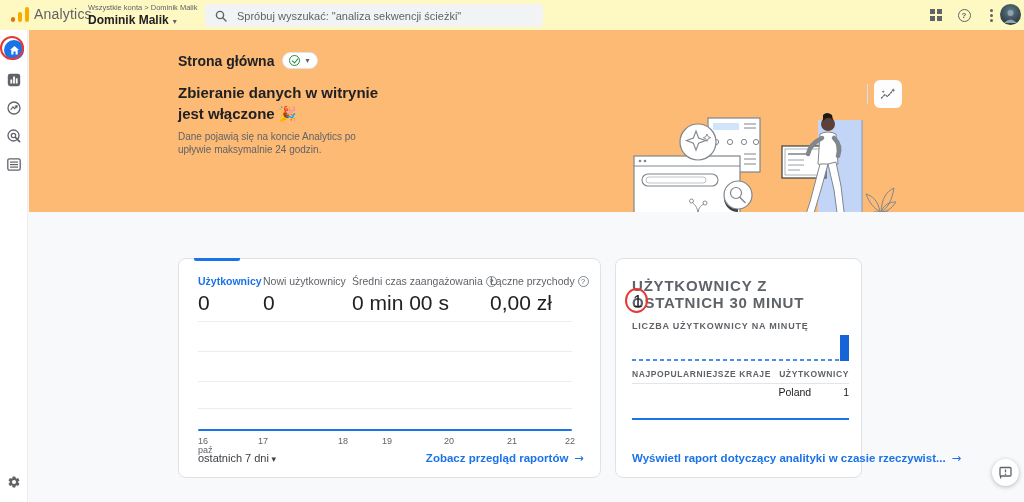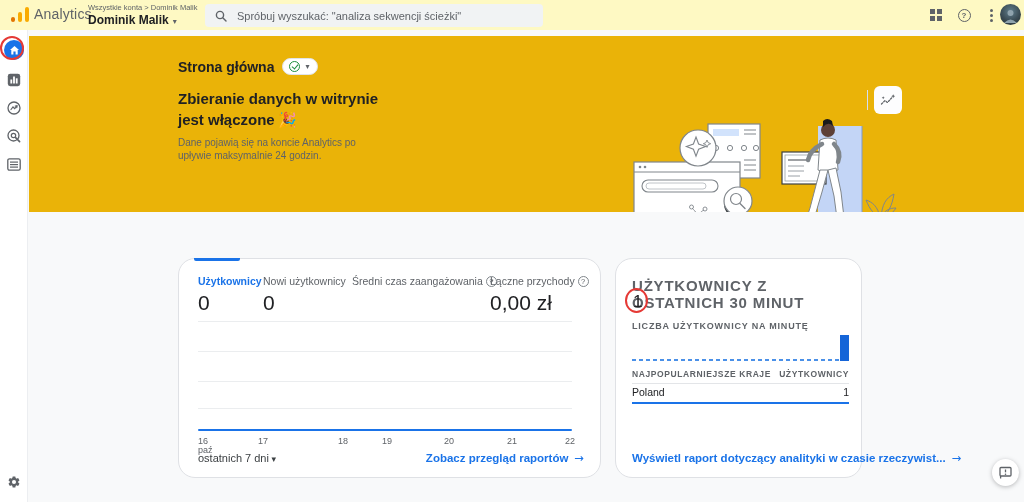--- a/index.html
+++ b/index.html
@@ -38,36 +38,36 @@
   .nav-home   { top:8px; }
   .nav-reports{ top:38px; }
   .nav-explore{ top:66px; }
   .nav-ads    { top:94px; }
   .nav-library{ top:122px; }
   .nav-gear   { bottom:8px; }
   .home-badge { position:relative; width:20px; height:20px; background:#1a73e8; border-radius:50%; display:flex; align-items:center; justify-content:center; }
   .ring { position:absolute; left:-4px; top:-4px; width:24px; height:24px; border:2px solid #e53935; border-radius:50%; pointer-events:none; }
 
   
-  .banner { position:absolute; left:29px; top:36px; width:995px; height:182px; background:#eab308; }
+  .banner { position:absolute; left:29px; top:30px; width:995px; height:182px; background:#fdba74; }
   .page-title-row { position:absolute; left:149px; top:22px; display:flex; align-items:center; gap:8px; }
   .page-title { font-size:14px; font-weight:bold; color:#202124; }
   .status-pill { display:flex; align-items:center; gap:5px; background:#fff; border:1px solid #e0e4ea; border-radius:11px; padding:2px 8px 2px 6px; cursor:pointer; }
   .status-pill::after { content:"▾"; font-size:8px; color:#5f6368; }
   .check-circ { width:11px; height:11px; border:1.3px solid #1e8e3e; border-radius:50%; position:relative; }
   .check-circ::after { content:""; position:absolute; left:2.5px; top:1px; width:3px; height:5px; border-right:1.3px solid #1e8e3e; border-bottom:1.3px solid #1e8e3e; transform:rotate(40deg); }
   .banner-heading { position:absolute; left:149px; top:52px; width:230px; font-size:15px; font-weight:bold; color:#202124; line-height:21px; }
   .banner-sub { position:absolute; left:149px; top:100px; width:210px; font-size:10px; color:#5f6368; line-height:13px; }
   .insights-btn { position:absolute; left:845px; top:50px; width:28px; height:28px; background:#fdfdfe; border-radius:6px; display:flex; align-items:center; justify-content:center; cursor:pointer; }
   .insights-divider { position:absolute; left:838px; top:54px; width:1px; height:20px; background:#d4def2; }
   .illustration { position:absolute; left:583px; top:82px; }
 
   
   .main-bg { position:absolute; left:29px; top:212px; width:995px; height:290px; background:#f8f9fa; }
-  .card { position:absolute; background:#fff; border:1px solid #dfe1e5; border-radius:17px; }
+  .card { position:absolute; background:#fff; border:1px solid #dfe1e5; border-radius:8px; }
 
   
   .overview-card { left:178px; top:258px; width:423px; height:220px; }
   .tab-indicator { position:absolute; left:15px; top:-1px; width:46px; height:3px; background:#1a73e8; border-radius:0 0 2px 2px; }
   .metric { position:absolute; top:16px; }
   .metric .m-label { font-size:10.5px; color:#5f6368; display:flex; align-items:center; gap:3px; white-space:nowrap; }
   .metric.active .m-label { color:#1a73e8; font-weight:bold; }
   .metric .m-value { font-size:21px; color:#202124; margin-top:4px; font-weight:400; }
   .m1 { left:19px; } .m2 { left:84px; } .m3 { left:173px; } .m4 { left:311px; }
   .q-circ { width:11px; height:11px; border:1px solid #80868b; border-radius:50%; font-size:7.5px; color:#5f6368; line-height:10px; text-align:center; display:inline-block; }
@@ -88,21 +88,21 @@
   .realtime-card { left:615px; top:258px; width:247px; height:220px; }
   .rt-title { position:absolute; left:16px; top:18px; font-size:15px; letter-spacing:.8px; color:#5f6368; font-weight:bold; }
   .rt-value { position:absolute; left:17px; top:33px; font-size:17px; color:#202124; }
   .rt-ring { position:absolute; left:9px; top:29px; width:23px; height:25px; border:2px solid #e53935; border-radius:50%; pointer-events:none; }
   .rt-chart-label { position:absolute; left:16px; top:62px; font-size:9px; letter-spacing:.8px; color:#5f6368; font-weight:bold; }
   .rt-chart { position:absolute; left:16px; right:12px; top:74px; height:28px; }
   .rt-baseline { position:absolute; left:0; right:0; bottom:0; height:2px;
      background:repeating-linear-gradient(90deg, #4a90e8 0 4px, transparent 4px 7px); }
   .rt-bar { position:absolute; right:0; bottom:0; width:9px; height:26px; background:#1565d8; }
   .rt-table-head { position:absolute; left:16px; right:12px; top:110px; display:flex; justify-content:space-between; font-size:8.5px; letter-spacing:.6px; color:#5f6368; font-weight:bold; padding-bottom:4px; border-bottom:1px solid #e3e5e8; }
-  .rt-row { position:absolute; left:16px; right:12px; top:127px; display:flex; justify-content:space-between; font-size:10.5px; color:#202124; padding-bottom:4px; border-bottom:2px solid #1a73e8; }
+  .rt-row { position:absolute; left:16px; right:12px; top:127px; display:flex; justify-content:flex-end; font-size:10.5px; color:#202124; padding-bottom:20px; border-bottom:2px solid #1a73e8;gap:32px; }
   .rt-footer { position:absolute; left:16px; right:12px; bottom:12px; display:flex; justify-content:space-between; align-items:center; }
   .rt-footer .card-link { white-space:nowrap; }
 
   
   .fab { position:absolute; left:992px; top:459px; width:27px; height:27px; background:#fff; border-radius:50%; box-shadow:0 1px 4px rgba(60,64,67,.35); display:flex; align-items:center; justify-content:center; cursor:pointer; z-index:25; }
 </style>
 </head>
 <body>
 
 <div class="app">
@@ -293,20 +293,21 @@
     </div>
     <div class="metric m2">
       <div class="m-label">Nowi użytkownicy</div>
       <div class="m-value">0</div>
     </div>
     <div class="metric m3">
       <div class="m-label">
         <span>Średni czas zaangażowania</span>
         <span class="q-circ">?</span>
       </div>
+      <div class="m-value">0 min 00 s</div>
     </div>
     <div class="metric m4">
       <div class="m-label">
         <span>Łączne przychody</span>
         <span class="q-circ">?</span>
       </div>
       <div class="m-value">0,00 zł</div>
     </div>
 
     <div class="chart">

